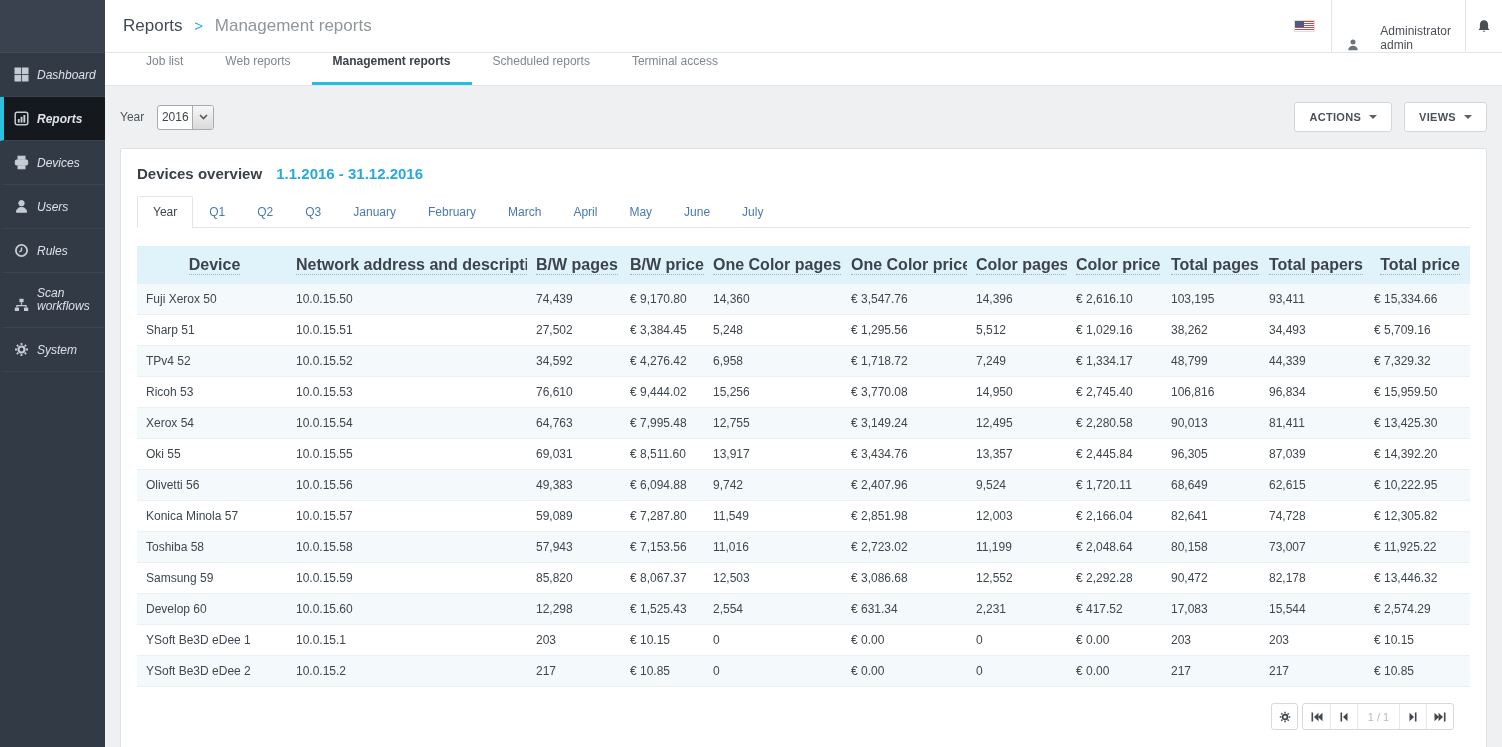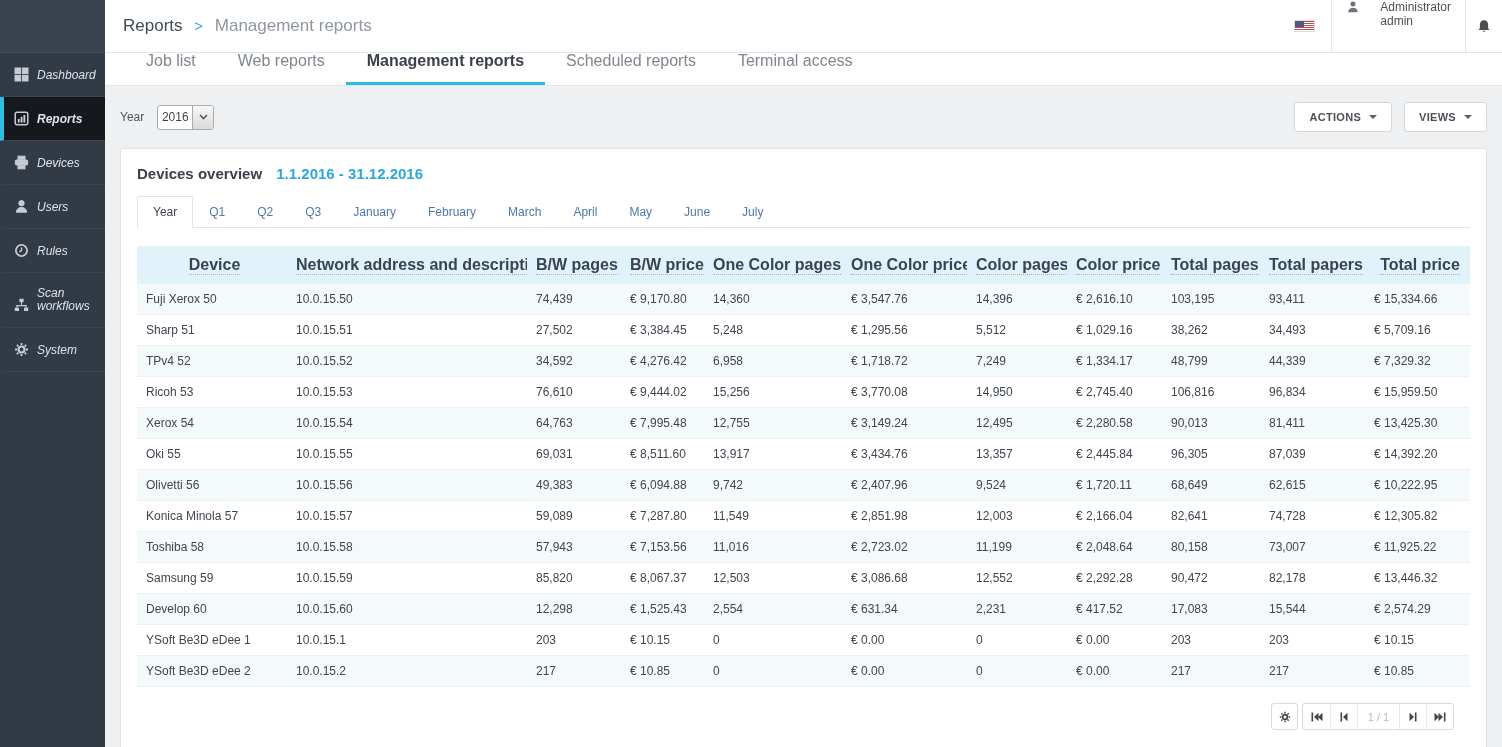--- a/index.html
+++ b/index.html
@@ -24,26 +24,26 @@
   .topbar { height:53px; background:#fff; border-bottom:1px solid #e3e5e7; display:flex; align-items:center; flex-shrink:0; }
   .breadcrumb { padding-left:18px; font-size:17px; }
   .crumb-root { color:#424a55; }
   .crumb-sep { color:#29a8df; margin:0 7px; font-size:15px; }
   .crumb-current { color:#8f969e; }
   .topbar-right { margin-left:auto; display:flex; align-items:center; height:100%; }
   .flag { position:relative; width:21px; height:12px; border:1px solid #ddd; margin-right:16px;
           background:repeating-linear-gradient(to bottom,#c34a4a 0 1px,#fff 1px 2px); cursor:pointer; }
   .flag::after { content:""; position:absolute; top:0; left:0; width:9px; height:6px; background:#4d5a85; }
   .v-div { width:1px; height:100%; background:#e3e5e7; }
-  .user-chip { display:flex; align-items:flex-start; gap:20px; padding:0 14px; height:100%; cursor:pointer; }
+  .user-chip { display:flex; align-items:flex-end; gap:20px; padding:0 14px; height:100%; cursor:pointer; }
   .user-text { font-size:12px; color:#4a5056; line-height:14px; }
   .bell-wrap { width:36px; height:100%; display:flex; align-items:center; justify-content:center; cursor:pointer; }
 
   .tabbar { height:33px; background:#fff; border-bottom:1px solid #e3e5e7; display:flex; padding-left:20px; flex-shrink:0; }
-  .tab { padding:3px 21px 16px 21px; font-size:16px; color:#7f868e; display:flex; align-items:center;
+  .tab { padding:3px 21px 16px 21px; font-size:12px; color:#7f868e; display:flex; align-items:center;
          border-bottom:3px solid transparent; cursor:pointer; }
   .tab.active { color:#3b424b; font-weight:700; border-bottom-color:#29bce2; }
 
   .content { flex:1; padding:0 15px; overflow:hidden; }
 
   .filter-row { height:62px; display:flex; align-items:center; }
   .filter-label { font-size:12px; color:#4d535a; margin-right:13px; }
   .select { display:flex; width:57px; height:25px; background:#fff; border:1px solid #a8acb1; border-radius:3px; overflow:hidden; cursor:pointer; }
   .select-value { flex:1; display:flex; align-items:center; justify-content:center; font-size:12px; color:#3f454c; }
   .select-arrow { width:21px; border-left:1px solid #a8acb1; background:linear-gradient(#f7f7f7,#dadada);

